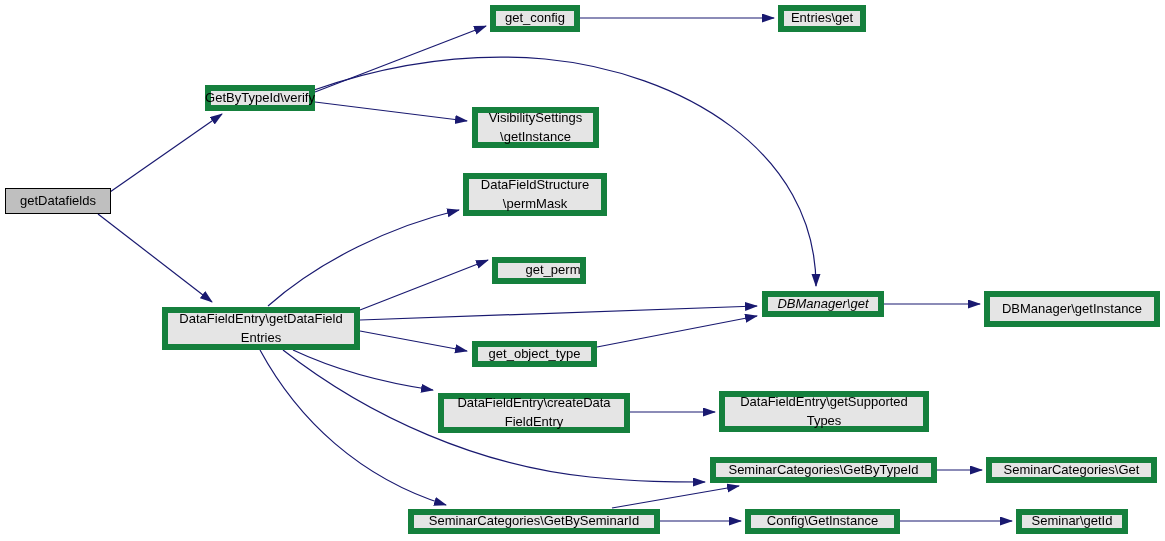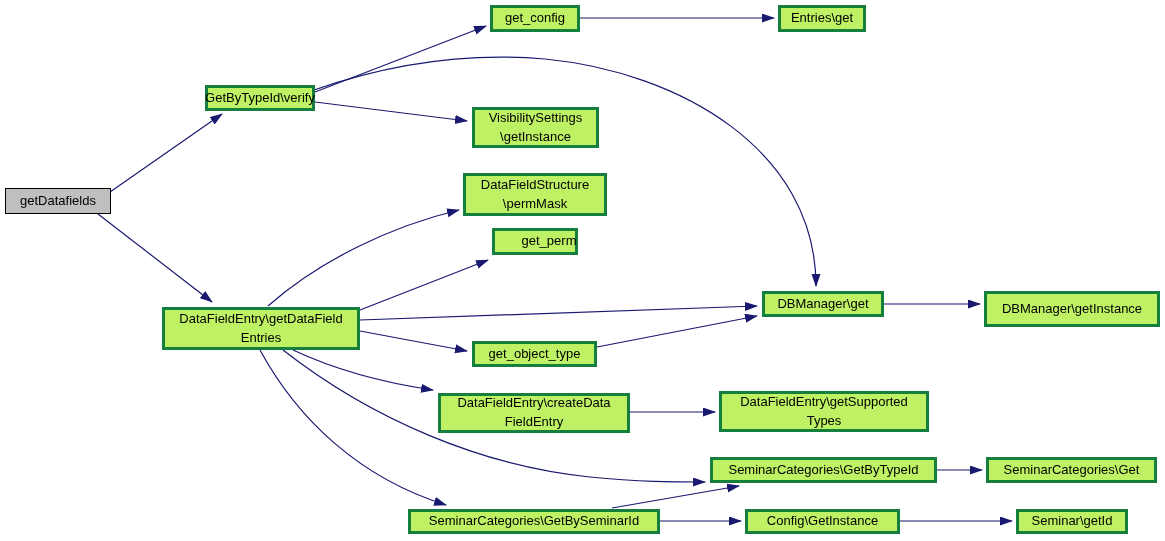--- a/index.html
+++ b/index.html
@@ -9,22 +9,22 @@
     background:#fff;
     font-family:"Liberation Sans","DejaVu Sans",sans-serif;
     overflow:hidden;
   }
   #edges{position:absolute;left:0;top:0;width:1165px;height:541px;}
   .node{
     position:absolute;
     box-sizing:border-box;
     display:flex;align-items:center;justify-content:center;
     text-align:center;
-    background:#bef264;
-    border:3px solid #15803d;
+    background:#e5e5e5;
+    border:6px solid #15803d;
     color:#000;
     font-size:13px;
     line-height:1.45;
     white-space:pre-line;
     cursor:pointer;
   }
   .node.highlight{
     background:#bfbfbf;
     border:1.5px solid #000;
   }
@@ -71,28 +71,28 @@
   <div class="node" style="left:778px;top:5px;width:88px;height:27px;">Entries\get</div>
 
   <div class="node" style="left:205px;top:85px;width:110px;height:26px;">GetByTypeId\verify</div>
 
   <div class="node" style="left:472px;top:107px;width:127px;height:41px;">VisibilitySettings
 \getInstance</div>
 
   <div class="node" style="left:463px;top:173px;width:144px;height:43px;">DataFieldStructure
 \permMask</div>
 
-  <div class="node" style="left:492px;top:228px;width:86px;height:27px;padding-left:28px;">get_perm</div>
+  <div class="node" style="left:492px;top:257px;width:94px;height:27px;padding-left:28px;">get_perm</div>
 
   <div class="node" style="left:162px;top:307px;width:198px;height:43px;">DataFieldEntry\getDataField
 Entries</div>
 
   <div class="node" style="left:472px;top:341px;width:125px;height:26px;">get_object_type</div>
 
-  <div class="node" style="left:762px;top:291px;width:122px;height:26px;">DBManager\get</div>
+  <div class="node" style="left:762px;top:291px;width:122px;height:26px;font-style:italic;">DBManager\get</div>
 
   <div class="node" style="left:984px;top:291px;width:176px;height:36px;">DBManager\getInstance</div>
 
   <div class="node" style="left:438px;top:393px;width:192px;height:40px;">DataFieldEntry\createData
 FieldEntry</div>
 
   <div class="node" style="left:719px;top:391px;width:210px;height:41px;">DataFieldEntry\getSupported
 Types</div>
 
   <div class="node" style="left:710px;top:457px;width:227px;height:26px;">SeminarCategories\GetByTypeId</div>

